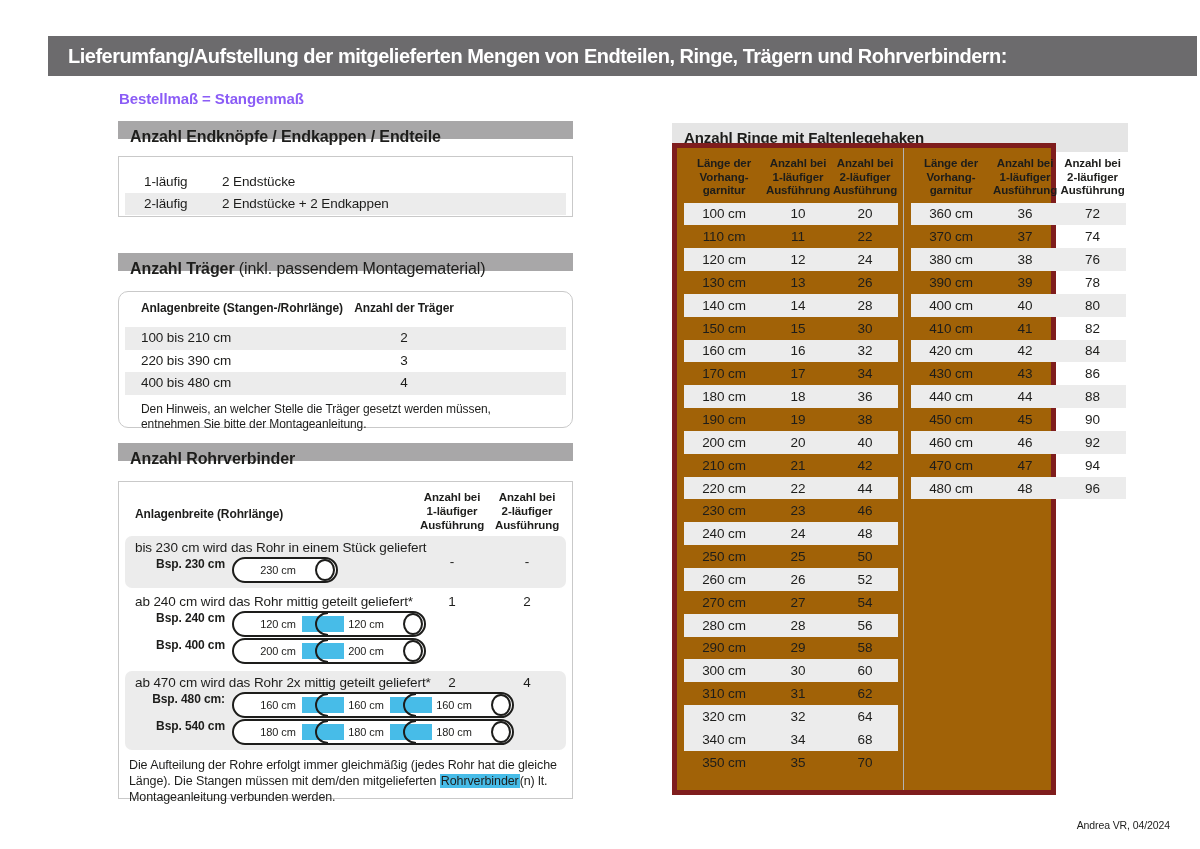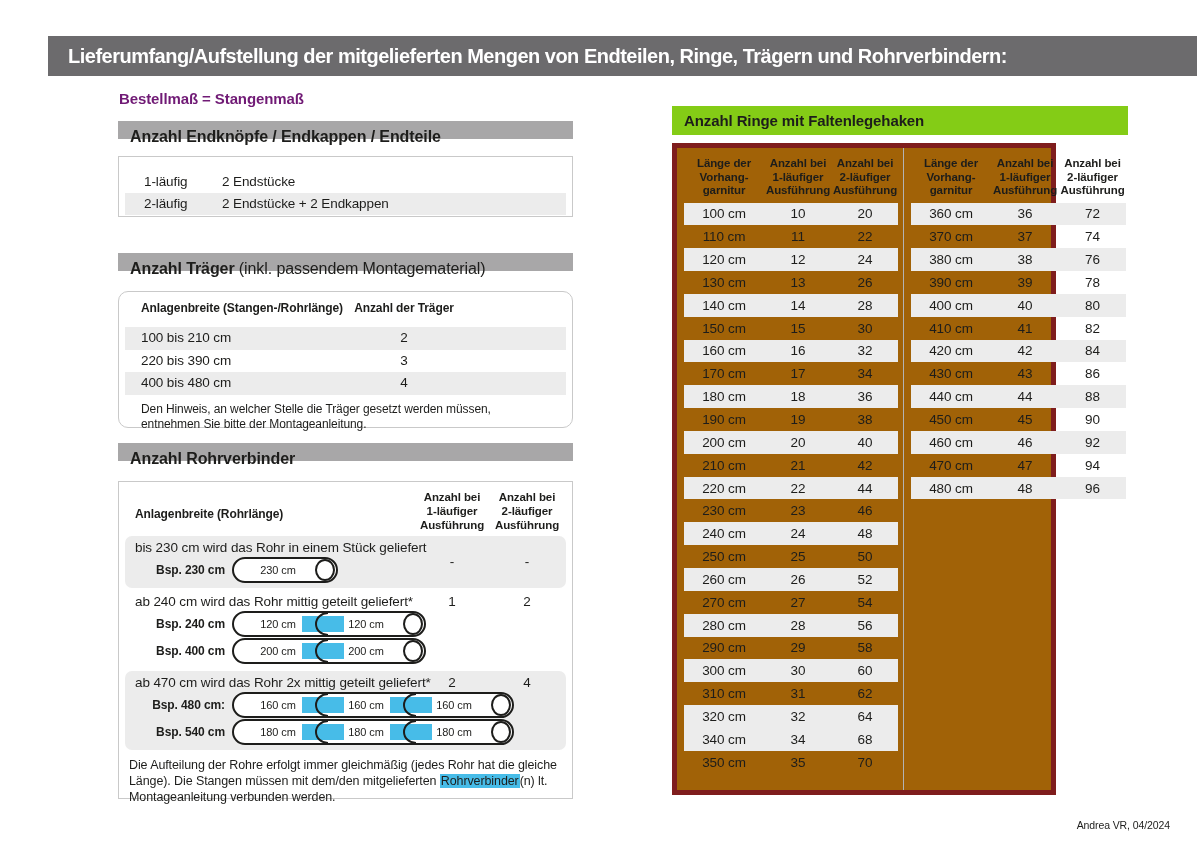--- a/index.html
+++ b/index.html
@@ -5,21 +5,21 @@
   html,body{margin:0;padding:0;background:#fff;}
   body{font-family:"Liberation Sans",sans-serif;color:#1d1d1b;letter-spacing:-0.1px;}
   .page{position:relative;width:1200px;height:849px;background:#fff;overflow:hidden;}
 
   
   .titlebar{position:absolute;left:48px;top:36px;width:1149px;height:40px;background:#6c6b6d;
     color:#fff;font-size:20px;font-weight:bold;line-height:41px;padding-left:20px;
     letter-spacing:-0.5px;box-sizing:border-box;white-space:nowrap;}
 
   
-  .red-note{position:absolute;left:119px;top:90px;font-size:15px;font-weight:bold;color:#701a75;}
+  .red-note{position:absolute;left:119px;top:90px;font-size:15px;font-weight:bold;color:#8b5cf6;}
   .sec-bar{position:absolute;left:118px;width:455px;height:18px;background:#a8a7a8;
     font-size:16px;font-weight:bold;line-height:31px;padding-left:12px;box-sizing:border-box;
     color:#1d1d1b;white-space:nowrap;}
   #bar-endteile{top:121px}
   #bar-traeger{top:253px}
   #bar-rohr{top:443px}
   .sec-bar .normal{font-weight:normal;}
 
   .box{position:absolute;left:118px;width:455px;border:1px solid #c9c9c9;background:#fff;box-sizing:border-box;}
   #endteileBox{top:156px;height:61px;padding-top:14px;}
@@ -45,27 +45,27 @@
     font-size:11.5px;line-height:14px;white-space:pre-line;}
   .rohr-head .c2{left:298px}
   .rohr-head .c3{left:373px}
   .rohr-row{position:relative;margin:0 6px 2px 6px;padding:3px 0 4px 0;border-radius:7px;}
   .rohr-row.shade{background:#ececec;}
   .rohr-text{font-size:13.5px;line-height:17px;padding-left:10px;margin-bottom:1px;}
   .rohr-row .v1,.rohr-row .v2{position:absolute;width:70px;text-align:center;font-size:13.5px;top:4px;}
   .rohr-row.midvals .v1,.rohr-row.midvals .v2{top:18px;}
   .rohr-row .v1{left:292px}
   .rohr-row .v2{left:367px}
-  .bsp-line{display:flex;align-items:center;margin:1px 0;}
+  .bsp-line{display:flex;align-items:flex-start;margin:1px 0;}
   .bsp-label{width:107px;text-align:right;font-size:12px;font-weight:bold;padding-right:7px;box-sizing:border-box;flex:none;}
   .rohr-foot{font-size:12.5px;line-height:16px;padding:5px 8px 0 10px;}
   .hl{background:#47bce8;padding:0 1px;}
 
   
-  #bar-ringe{position:absolute;left:672px;top:106px;width:456px;height:29px;background:#84cc16;
+  #bar-ringe{position:absolute;left:672px;top:123px;width:456px;height:29px;background:#e5e5e5;
     font-size:15px;font-weight:bold;line-height:29px;padding-left:12px;box-sizing:border-box;}
   #ringBox{position:absolute;left:672px;top:143px;width:384px;height:652px;border:5px solid #7f1d1d;
     box-sizing:border-box;display:flex;background:#a16207;}
   .ring-half{width:227px;box-sizing:border-box;flex:none;}
   .ring-half.first{border-right:1px solid #b3b3b3;}
   .ring-head{display:grid;grid-template-columns:80px 68px 1fr;margin:9px 5px 5px 7px;
     font-size:11.5px;font-weight:bold;text-align:center;white-space:pre-line;line-height:13.5px;}
   .ring-row{display:grid;grid-template-columns:80px 68px 1fr;margin:0 5px 0 7px;height:22.85px;
     font-size:13.5px;align-items:center;text-align:center;}
   .ring-row.shade{background:#ececec;}

